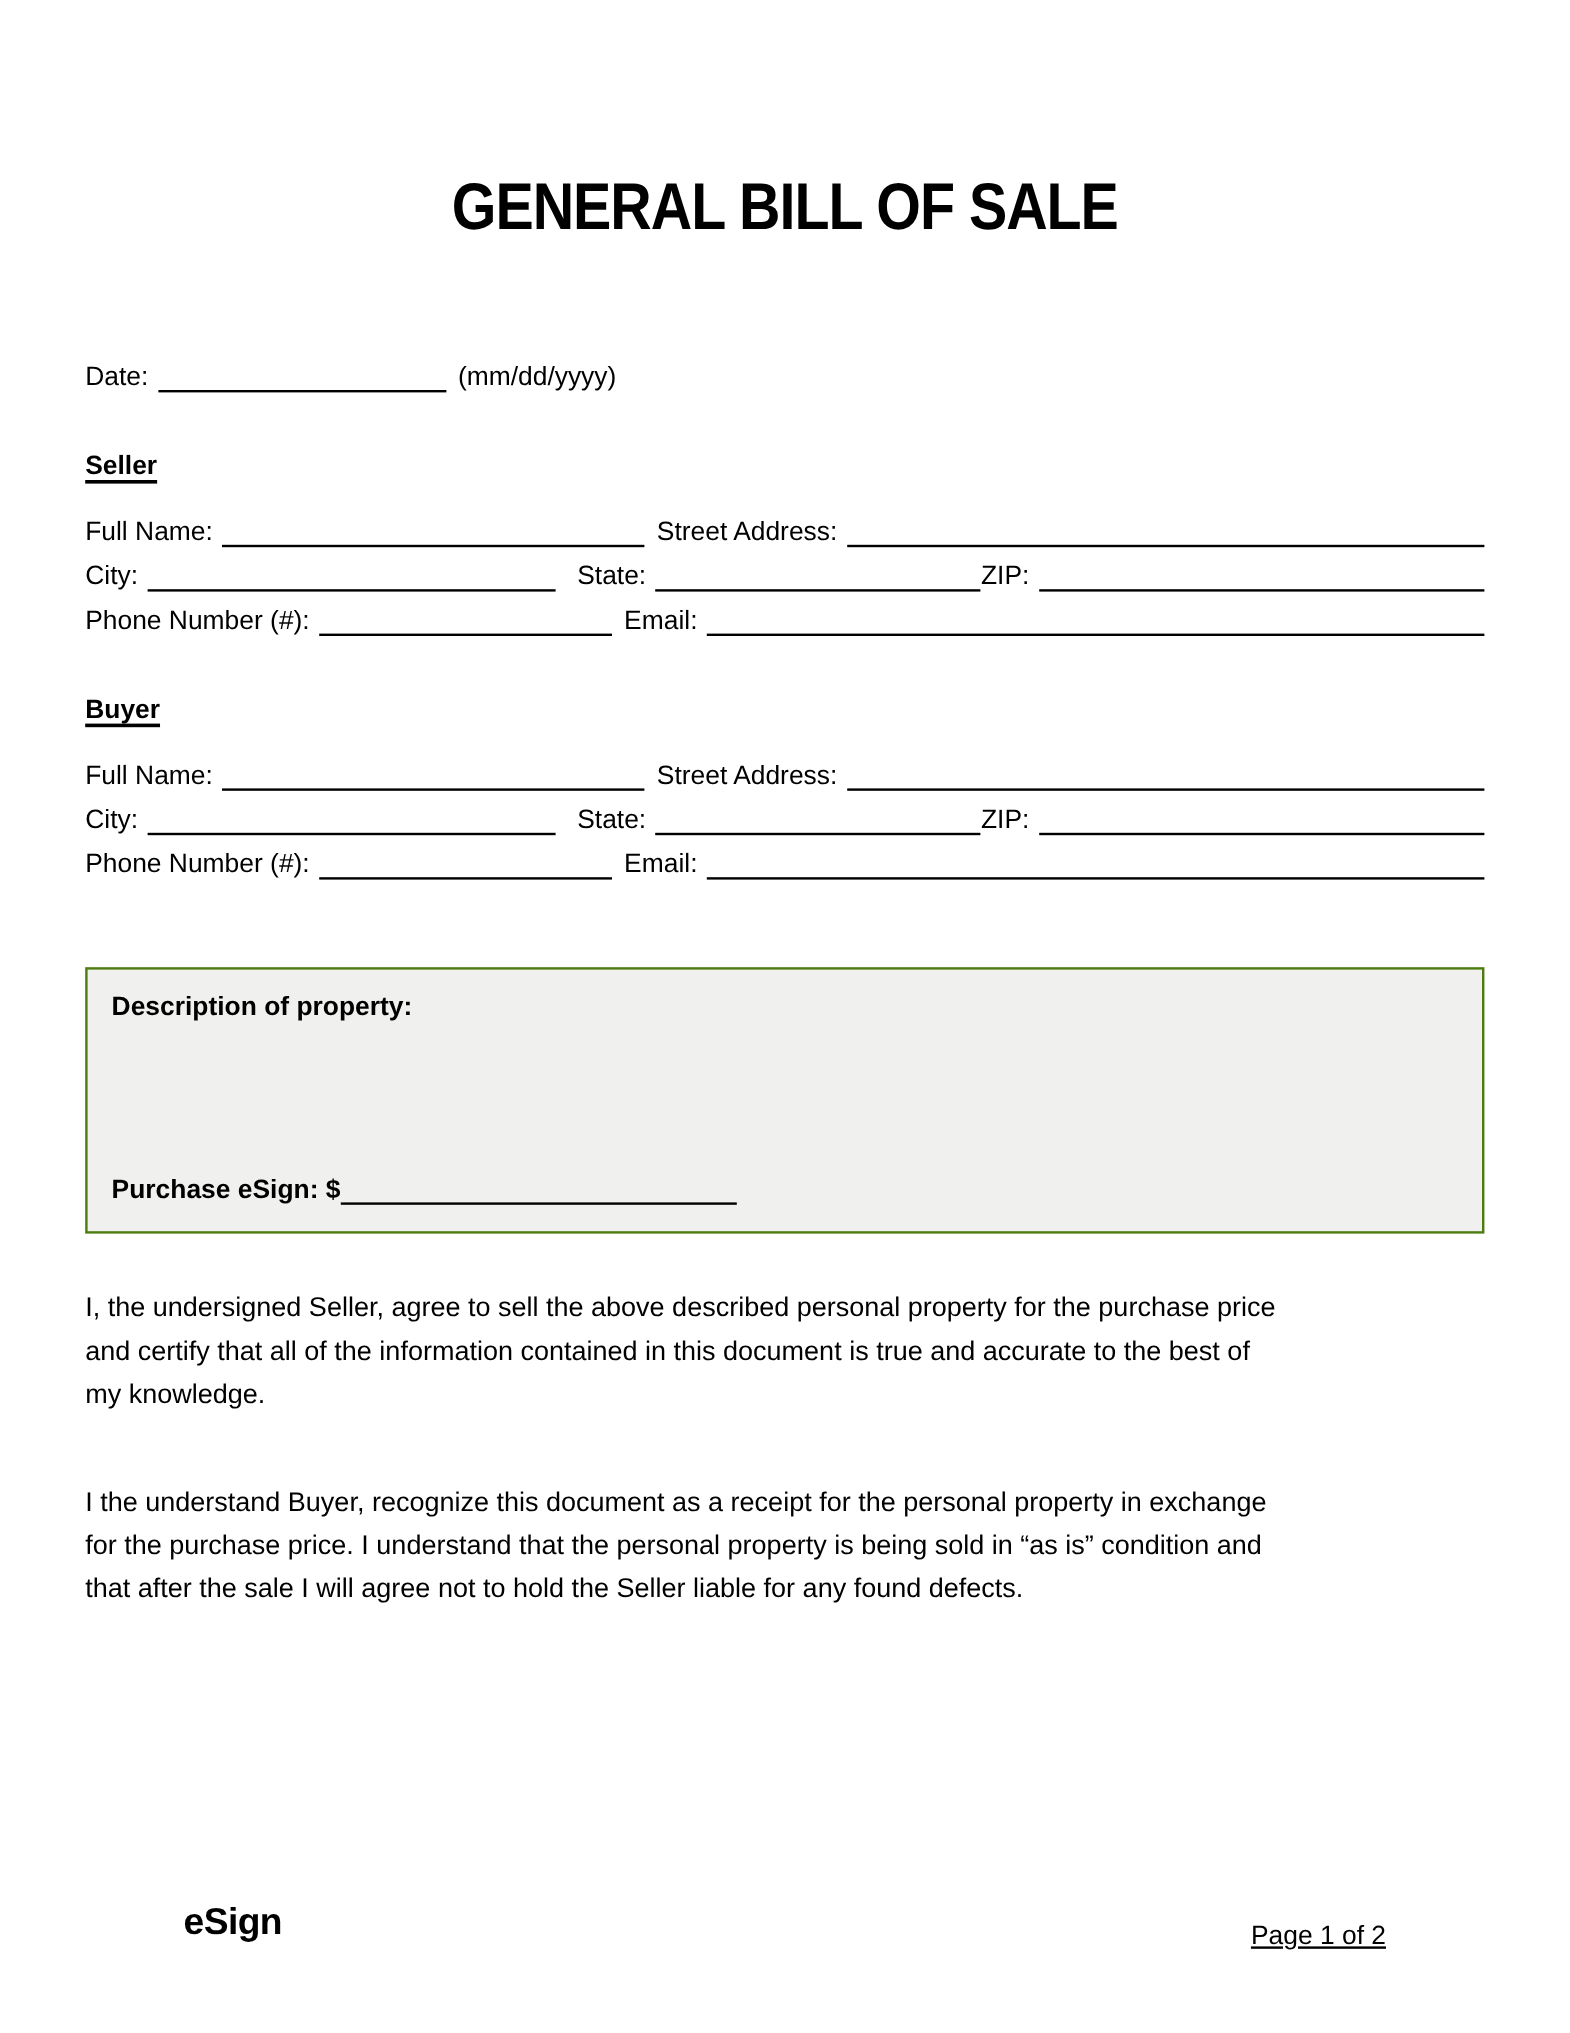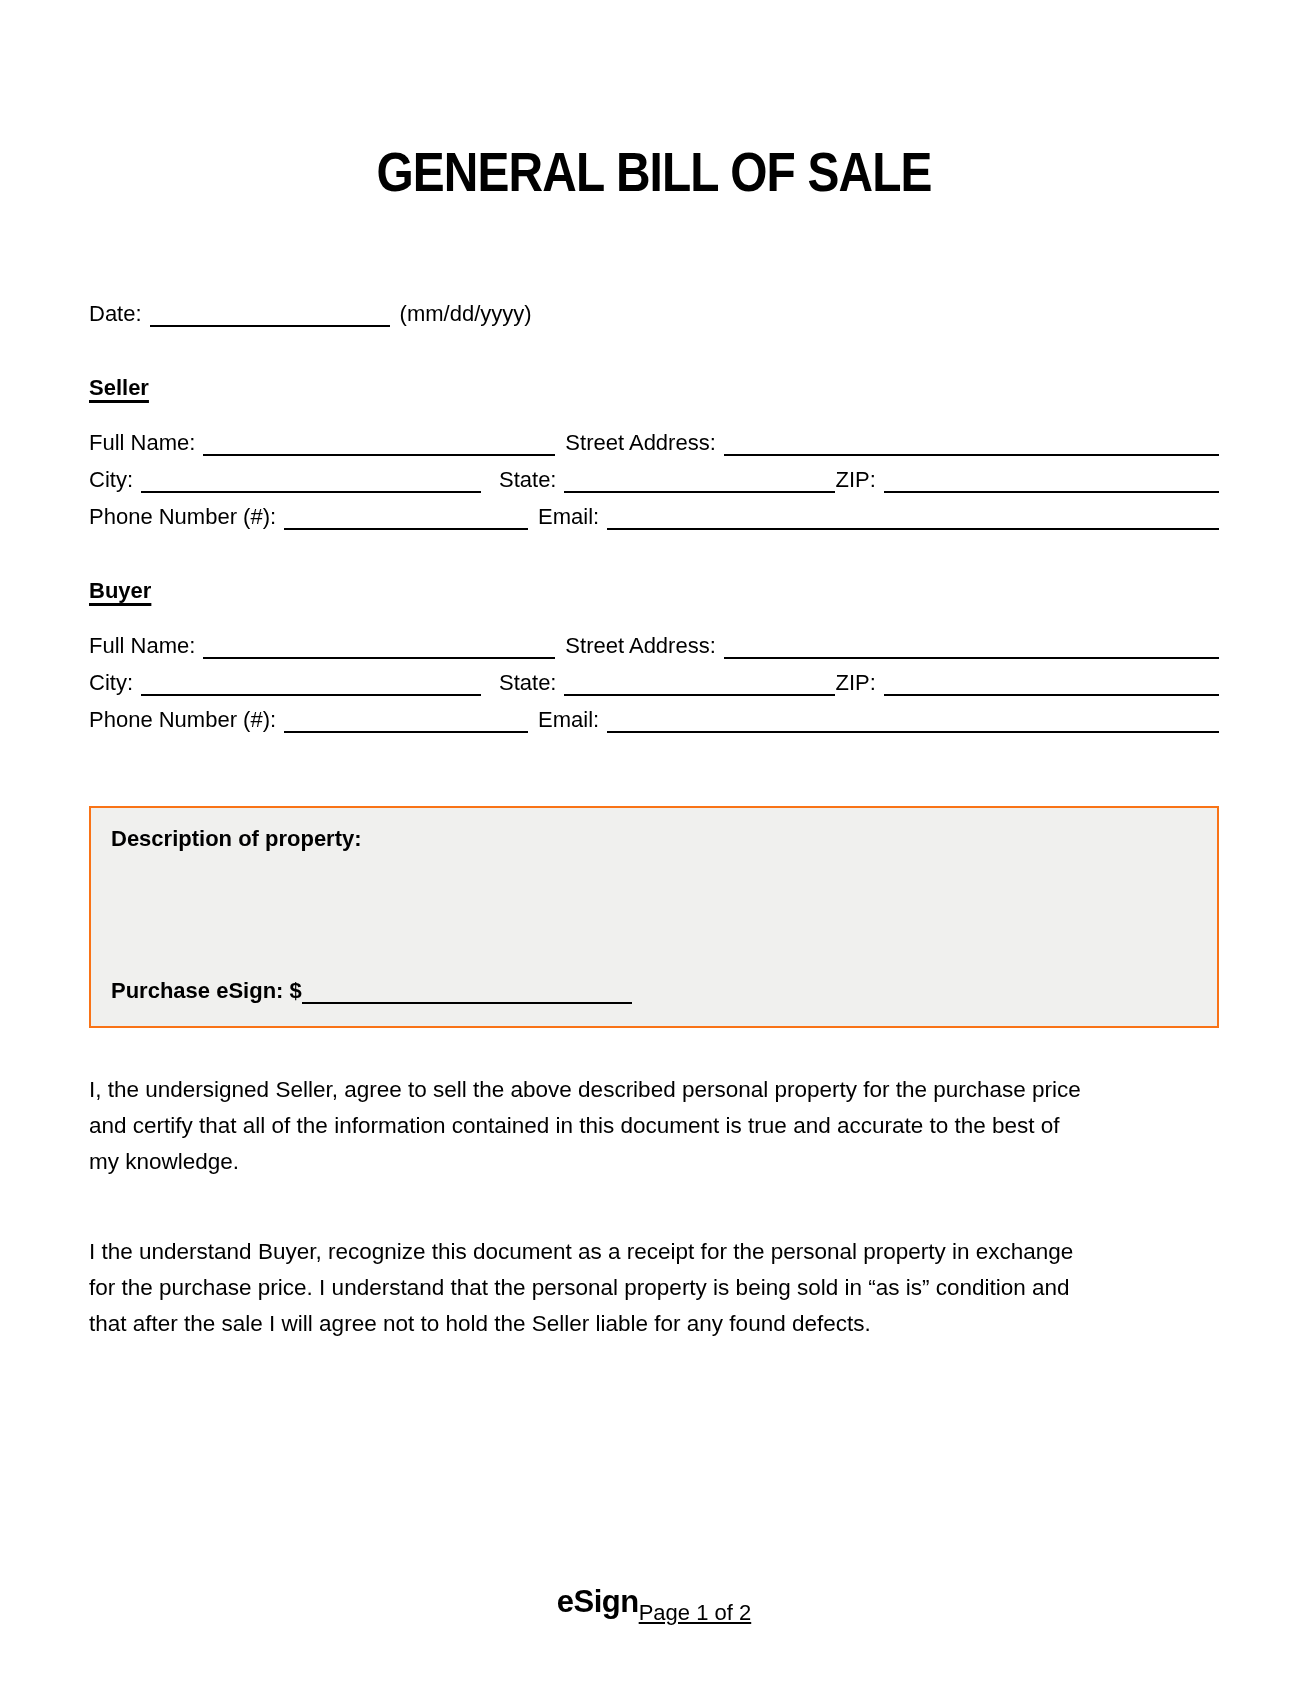--- a/index.html
+++ b/index.html
@@ -8,21 +8,21 @@
 
   .page {
     position: relative;
     width: 1308px;
     height: 1694px;
     background: #ffffff;
     margin: 0 auto;
     overflow: hidden;
     font-size: 22px;
   }
-  .content { padding: 0 89px; }
+  .content { padding: 0 71px; }
 
   .doc-title-wrap { margin-top: 140px; text-align: center; }
   .doc-title {
     display: inline-block;
     font-size: 55px;
     font-weight: bold;
     letter-spacing: -1px;
     transform: scaleX(0.87);
     transform-origin: center;
     white-space: nowrap;
@@ -64,42 +64,42 @@
   .f-phone   { width: 244px; margin-left: 8px; }
   .l-email   { margin-left: 10px; }
   .f-email   { margin-left: 8px; }
 
   .buyer-block { margin-top: 46px; }
 
   .property-box {
     margin-top: 73px;
     height: 222px;
     background: #f0f0ee;
-    border: 2px solid #f97316;
+    border: 2px solid #4d7c0f;
     padding: 18px 20px 22px 20px;
     display: flex;
     flex-direction: column;
     justify-content: space-between;
   }
   .property-box .desc-label { font-weight: bold; line-height: 26px; }
   .desc-fill-area { flex: 1 1 auto; }
   .price-row { display: flex; align-items: flex-end; }
   .price-row .lbl { font-weight: bold; }
   .f-price { width: 330px; }
 
   .clause { margin-top: 44px; width: 1004px; line-height: 36px; font-size: 22.5px; }
   .clause + .clause { margin-top: 54px; }
 
   .footer {
     position: absolute;
     top: 1586px;
     left: 153px;
     right: 153px;
     display: flex;
-    justify-content: center;
+    justify-content: space-between;
     align-items: flex-start;
   }
   .brand-logo {
     font-size: 31px;
     font-weight: bold;
     letter-spacing: -0.5px;
     line-height: 1;
   }
   .page-num { font-size: 22px; margin-top: 16px; line-height: 1; text-decoration: underline; }
 </style>

